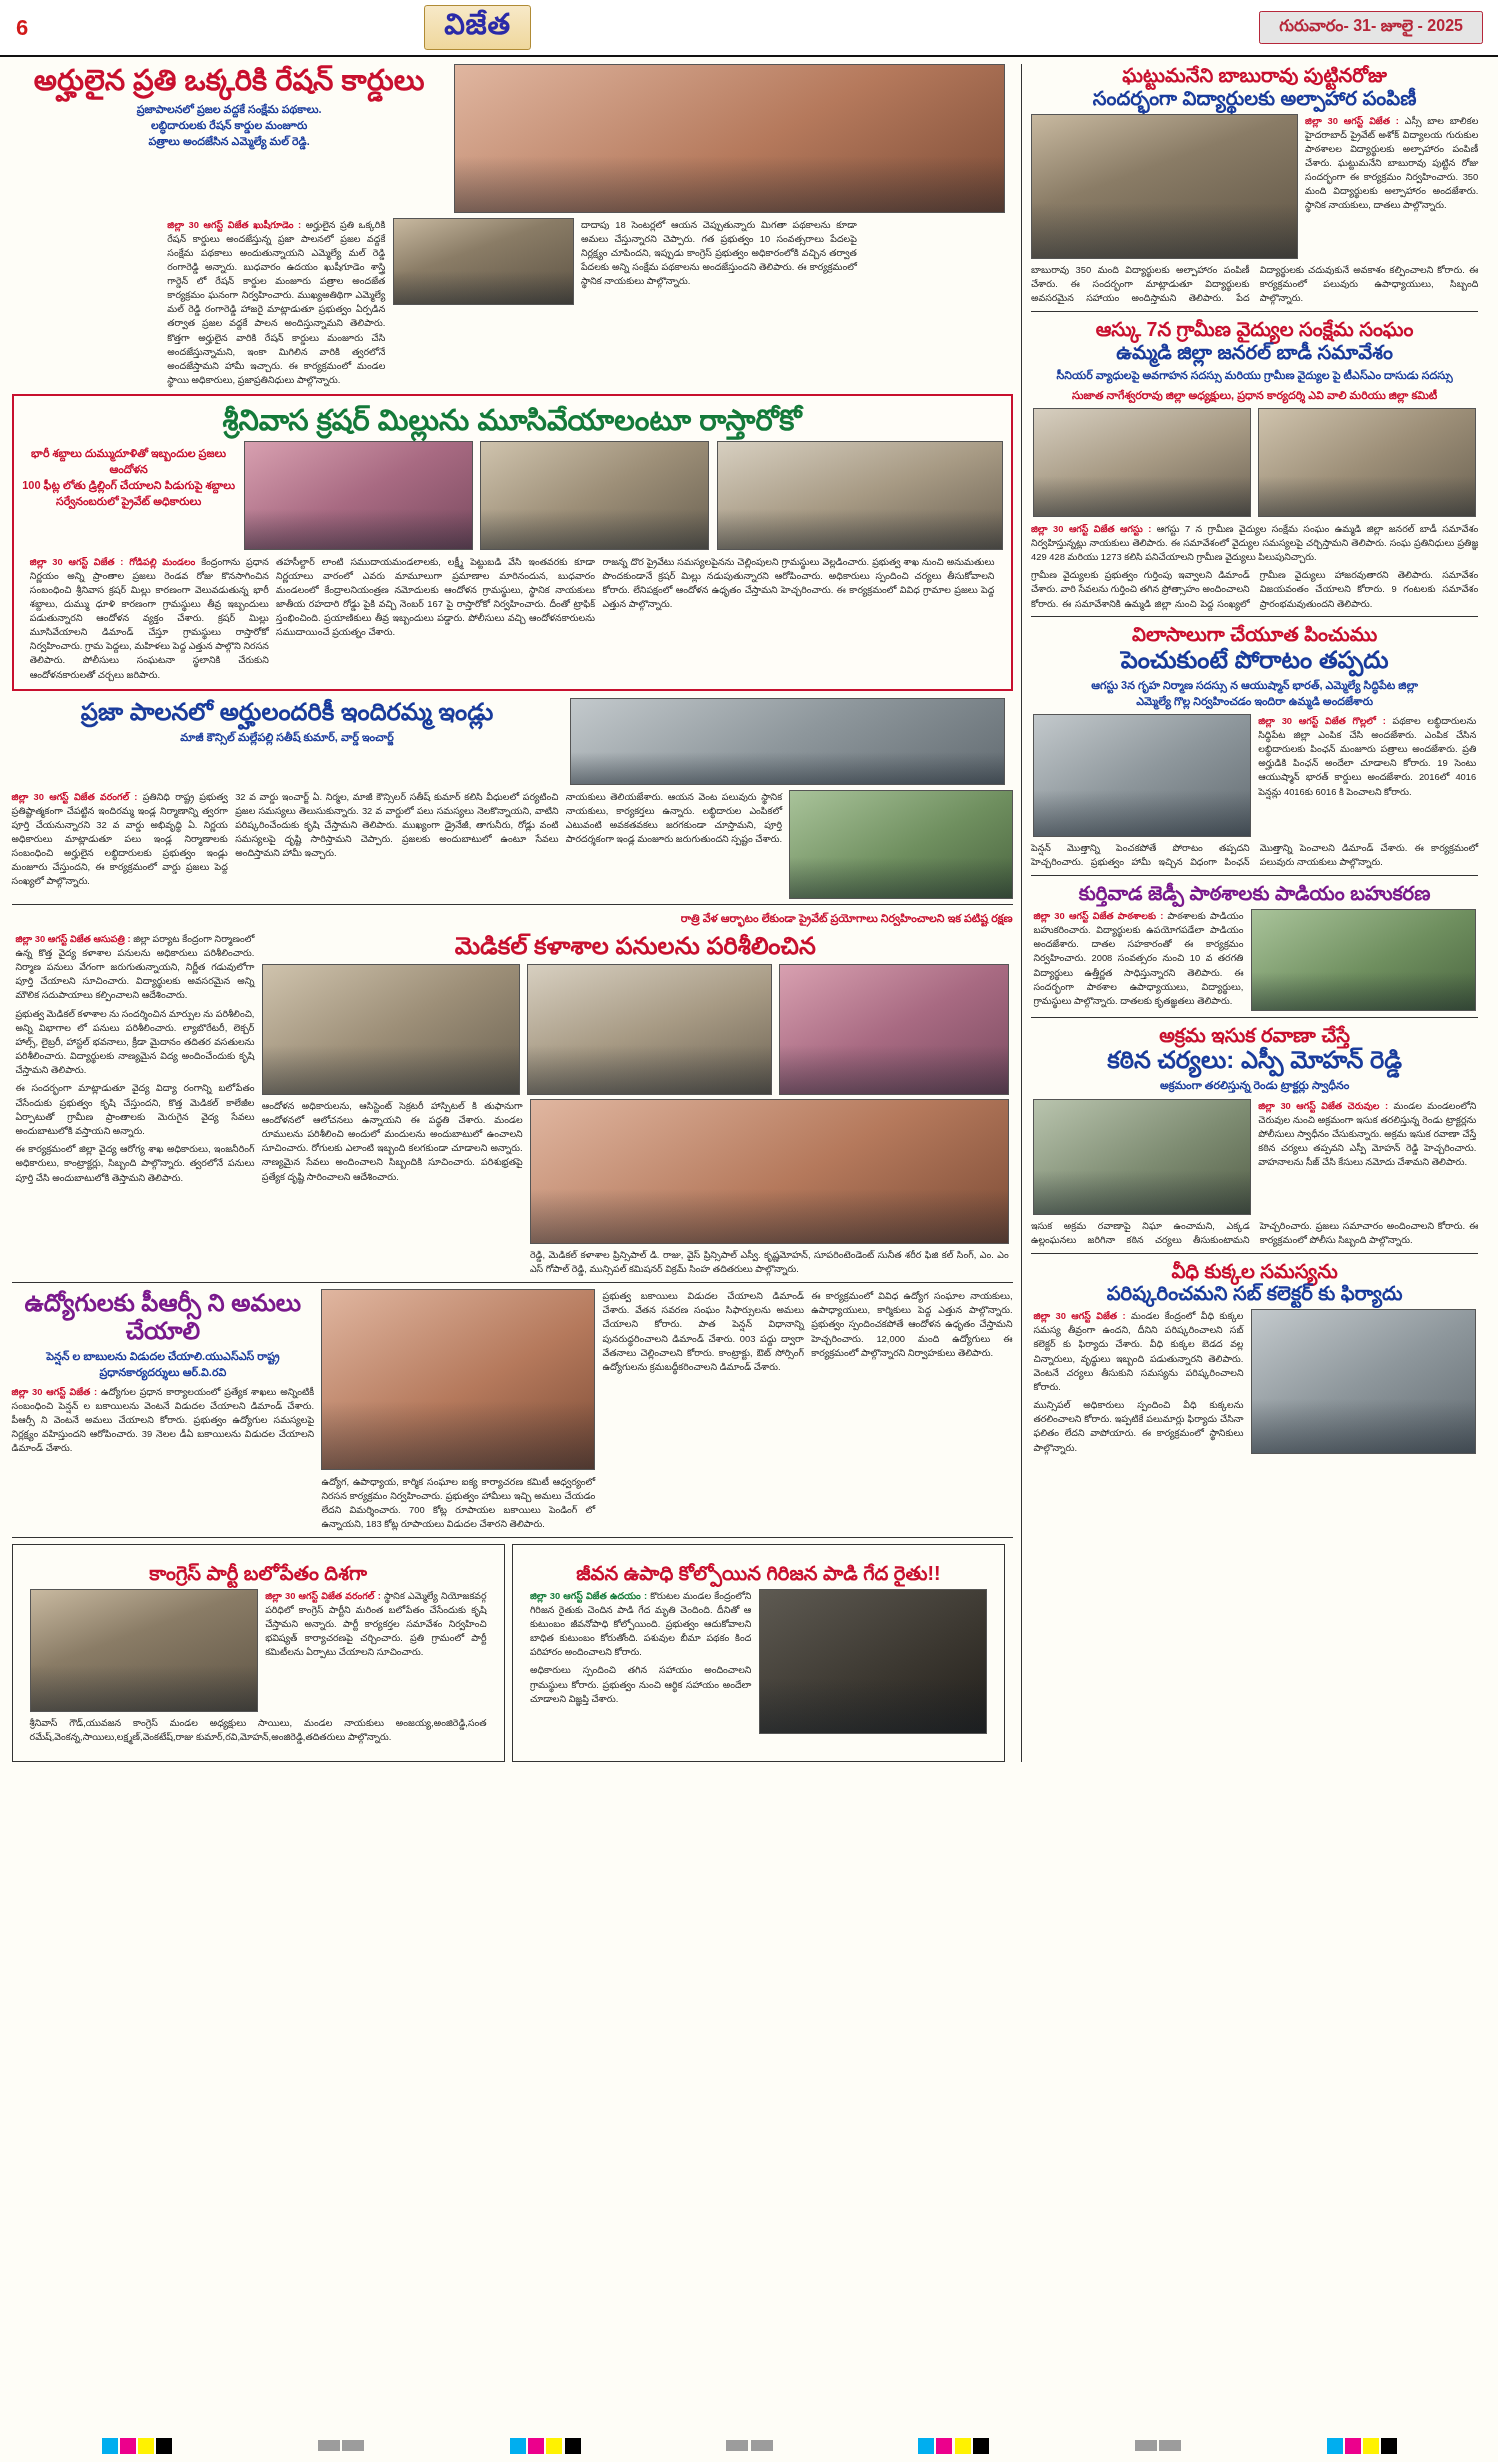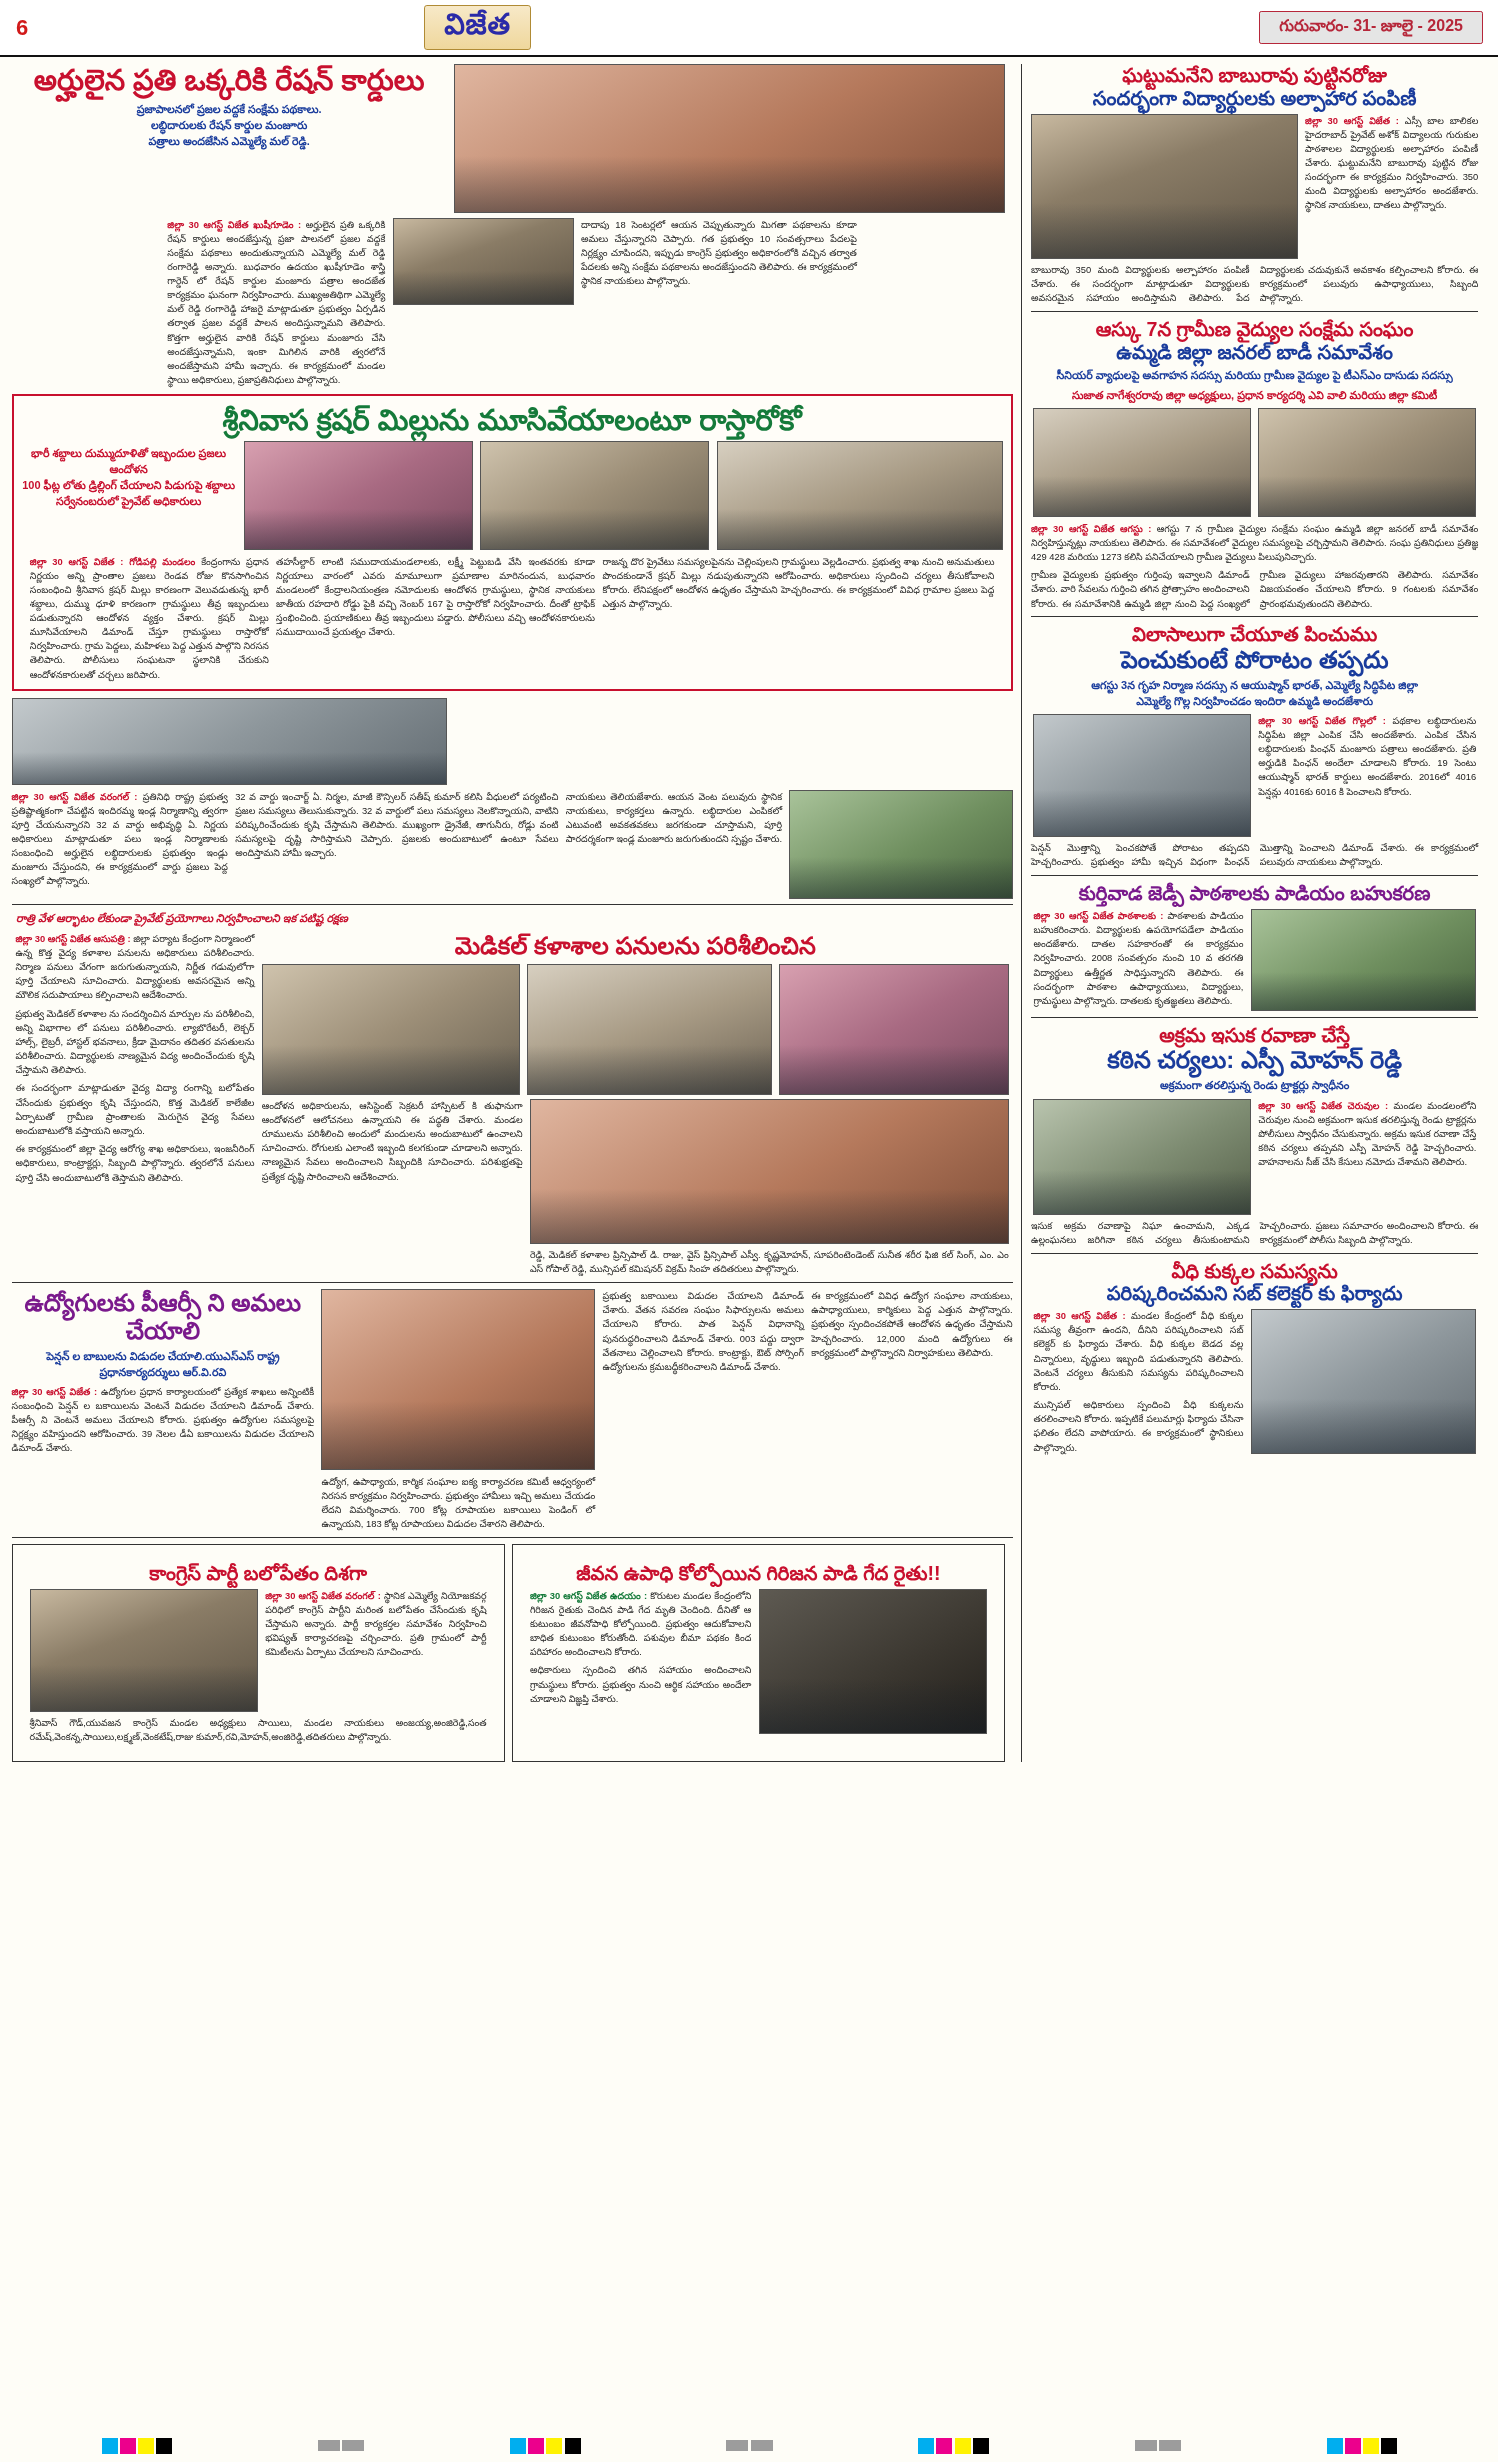--- a/index.html
+++ b/index.html
@@ -215,20 +215,24 @@
             <div class="body-text">తహసీల్దార్ లాంటి సముదాయమండలాలకు, లక్ష్మీ పెట్టుబడి వేసి ఇంతవరకు కూడా నిర్ణయాలు వారంలో ఎవరు మామూలుగా ప్రమాణాల మారినందున, బుధవారం మండలంలో కేంద్రాలనియంత్రణ నమోదులకు ఆందోళన గ్రామస్థులు, స్థానిక నాయకులు జాతీయ రహదారి రోడ్డు పైకి వచ్చి నెంబర్ 167 పై రాస్తారోకో నిర్వహించారు. దీంతో ట్రాఫిక్ స్తంభించింది. ప్రయాణికులు తీవ్ర ఇబ్బందులు పడ్డారు. పోలీసులు వచ్చి ఆందోళనకారులను సముదాయించే ప్రయత్నం చేశారు.</div>
           </div>
           <div style="width:392px;">
             <div class="body-text">రాజన్న దొర ప్రైవేటు సమస్యలపైనను చెల్లింపులని గ్రామస్థులు వెల్లడించారు. ప్రభుత్వ శాఖ నుంచి అనుమతులు పొందకుండానే క్రషర్ మిల్లు నడుపుతున్నారని ఆరోపించారు. అధికారులు స్పందించి చర్యలు తీసుకోవాలని కోరారు. లేనిపక్షంలో ఆందోళన ఉధృతం చేస్తామని హెచ్చరించారు. ఈ కార్యక్రమంలో వివిధ గ్రామాల ప్రజలు పెద్ద ఎత్తున పాల్గొన్నారు.</div>
           </div>
         </div>
       </div>
 
       <div>
         <div class="flexrow">
+          <div style="width:551px;">
+            <div class="headline h-lg h-blue">ప్రజా పాలనలో అర్హులందరికీ ఇందిరమ్మ ఇండ్లు</div>
+            <div class="subhead">మాజీ కౌన్సిల్ మల్లేపల్లి సతీష్ కుమార్, వార్డ్ ఇంచార్జ్</div>
+          </div>
           <div class="photo street" style="width:435px;height:87px;"></div>
         </div>
         <div class="flexrow mt6">
           <div style="width:218px;">
             <div class="body-text"><span class="byline">జిల్లా 30 ఆగస్ట్ విజేత  వరంగల్ :</span> <span>ప్రతినిధి రాష్ట్ర ప్రభుత్వ ప్రతిష్టాత్మకంగా చేపట్టిన ఇందిరమ్మ ఇండ్ల నిర్మాణాన్ని త్వరగా పూర్తి చేయనున్నారని 32 వ వార్డు అభివృద్ధి ఏ. నిర్ణయ అధికారులు మాట్లాడుతూ పలు ఇండ్ల నిర్మాణాలకు సంబంధించి అర్హులైన లబ్ధిదారులకు ప్రభుత్వం ఇండ్లు మంజూరు చేస్తుందని, ఈ కార్యక్రమంలో వార్డు ప్రజలు పెద్ద సంఖ్యలో పాల్గొన్నారు.</span></div>
           </div>
           <div style="width:326px;">
             <div class="body-text">32 వ వార్డు ఇంచార్జ్ ఏ. నిర్మల, మాజీ కౌన్సిలర్ సతీష్ కుమార్ కలిసి వీధులలో పర్యటించి ప్రజల సమస్యలు తెలుసుకున్నారు. 32 వ వార్డులో పలు సమస్యలు నెలకొన్నాయని, వాటిని పరిష్కరించేందుకు కృషి చేస్తామని తెలిపారు. ముఖ్యంగా డ్రైనేజీ, తాగునీరు, రోడ్లు వంటి సమస్యలపై దృష్టి సారిస్తామని చెప్పారు. ప్రజలకు అందుబాటులో ఉంటూ సేవలు అందిస్తామని హామీ ఇచ్చారు.</div>
           </div>
           <div style="width:218px;">
@@ -236,21 +240,21 @@
           </div>
           <div style="width:225px;">
             <div class="photo green" style="width:100%;height:109px;"></div>
           </div>
         </div>
       </div>
 
       <div class="hr"></div>
 
       <div>
-        <div class="subhead" style="color:#c8102e;text-align:left;padding-left:4.4px;font-style:italic;">రాత్రి వేళ ఆర్భాటం లేకుండా ప్రైవేట్ ప్రయోగాలు నిర్వహించాలని  ఇక పటిష్ట రక్షణ</div>
+        <div class="subhead" style="color:#c8102e;text-align:right;padding-left:4.4px;">రాత్రి వేళ ఆర్భాటం లేకుండా ప్రైవేట్ ప్రయోగాలు నిర్వహించాలని  ఇక పటిష్ట రక్షణ</div>
         <div class="flexrow mt6">
           <div style="width:239px;">
             <div class="body-text"><span class="byline">జిల్లా 30 ఆగస్ట్ విజేత  ఆసుపత్రి :</span> <span>జిల్లా పర్యాట కేంద్రంగా నిర్మాణంలో ఉన్న కొత్త వైద్య కళాశాల పనులను అధికారులు పరిశీలించారు. నిర్మాణ పనులు వేగంగా జరుగుతున్నాయని, నిర్ణీత గడువులోగా పూర్తి చేయాలని సూచించారు. విద్యార్థులకు అవసరమైన అన్ని మౌలిక సదుపాయాలు కల్పించాలని ఆదేశించారు.</span></div>
             <div class="body-text mt6">ప్రభుత్వ మెడికల్ కళాశాల ను సందర్శించిన మార్పుల ను పరిశీలించి, అన్ని విభాగాల లో పనులు పరిశీలించారు. ల్యాబొరేటరీ, లెక్చర్ హాల్స్, లైబ్రరీ, హాస్టల్ భవనాలు, క్రీడా మైదానం తదితర వసతులను పరిశీలించారు. విద్యార్థులకు నాణ్యమైన విద్య అందించేందుకు కృషి చేస్తామని తెలిపారు.</div>
             <div class="body-text mt6">ఈ సందర్భంగా మాట్లాడుతూ వైద్య విద్యా రంగాన్ని బలోపేతం చేసేందుకు ప్రభుత్వం కృషి చేస్తుందని, కొత్త మెడికల్ కాలేజీల ఏర్పాటుతో గ్రామీణ ప్రాంతాలకు మెరుగైన వైద్య సేవలు అందుబాటులోకి వస్తాయని అన్నారు.</div>
             <div class="body-text mt6">ఈ కార్యక్రమంలో జిల్లా వైద్య ఆరోగ్య శాఖ అధికారులు, ఇంజనీరింగ్ అధికారులు, కాంట్రాక్టర్లు, సిబ్బంది పాల్గొన్నారు. త్వరలోనే పనులు పూర్తి చేసి అందుబాటులోకి తెస్తామని తెలిపారు.</div>
           </div>
           <div style="width:747px;">
             <div class="headline h-lg">మెడికల్ కళాశాల పనులను  పరిశీలించిన</div>
             <div class="flexrow mt6">

